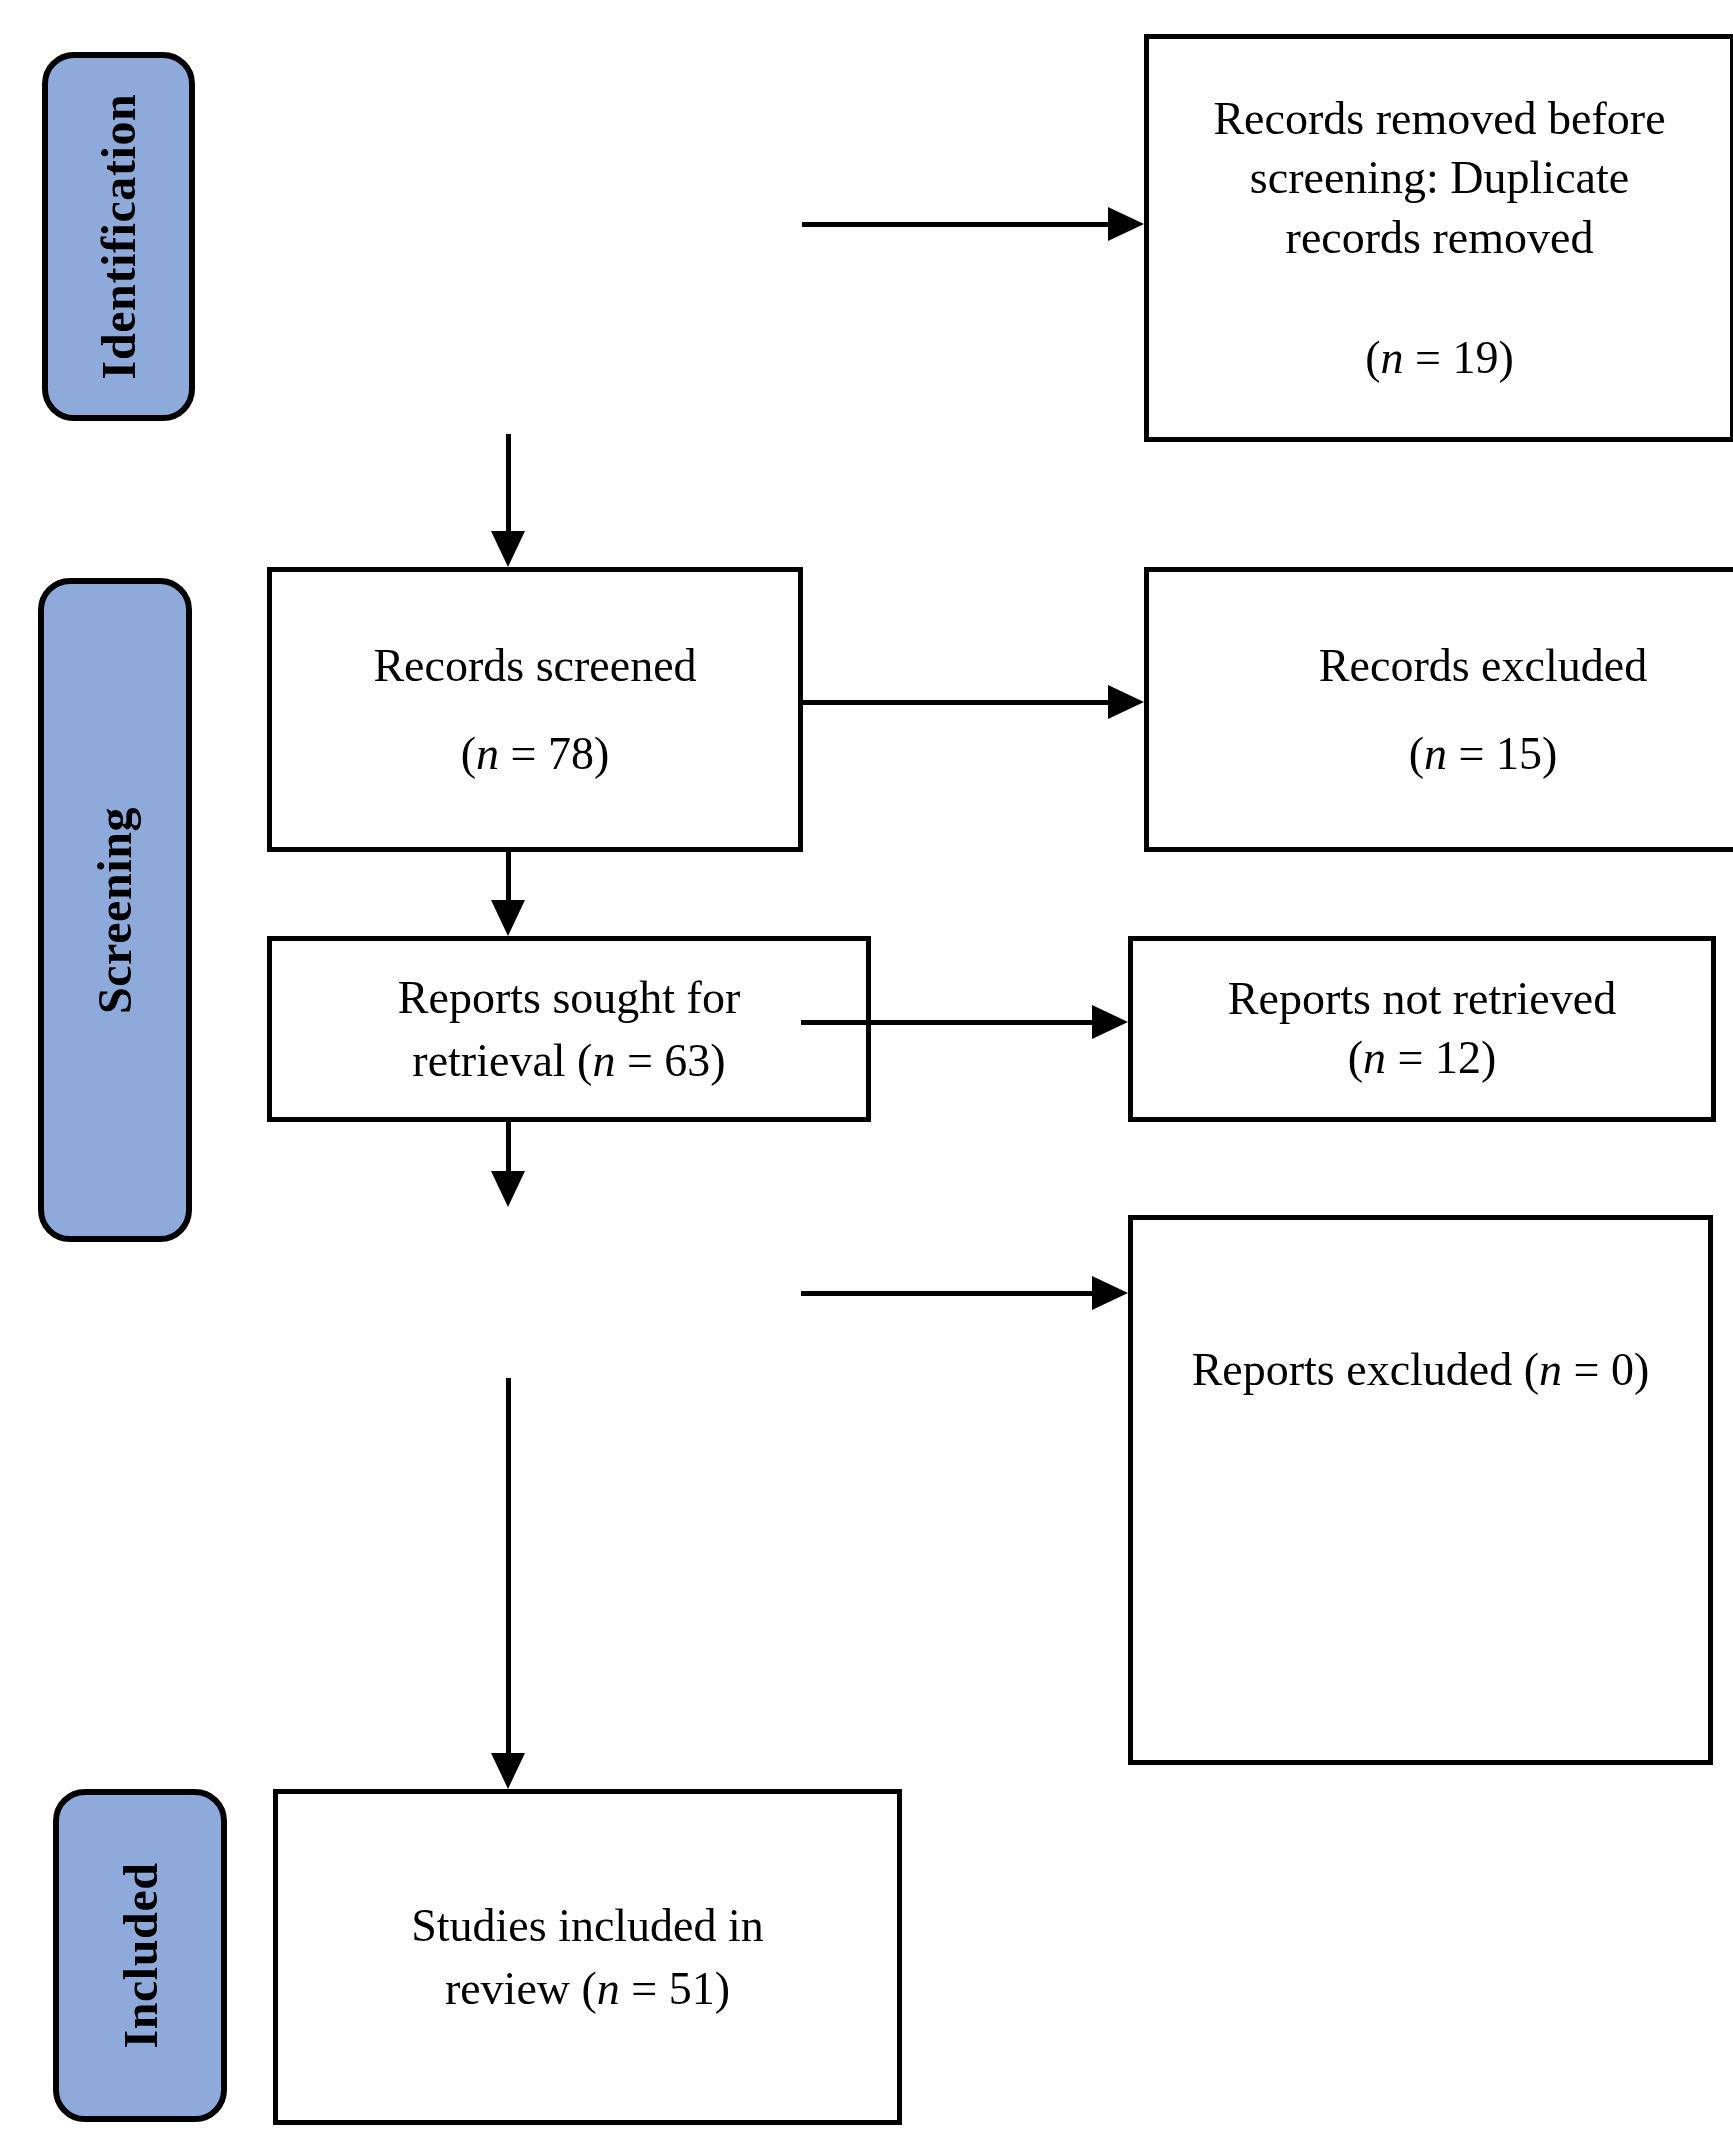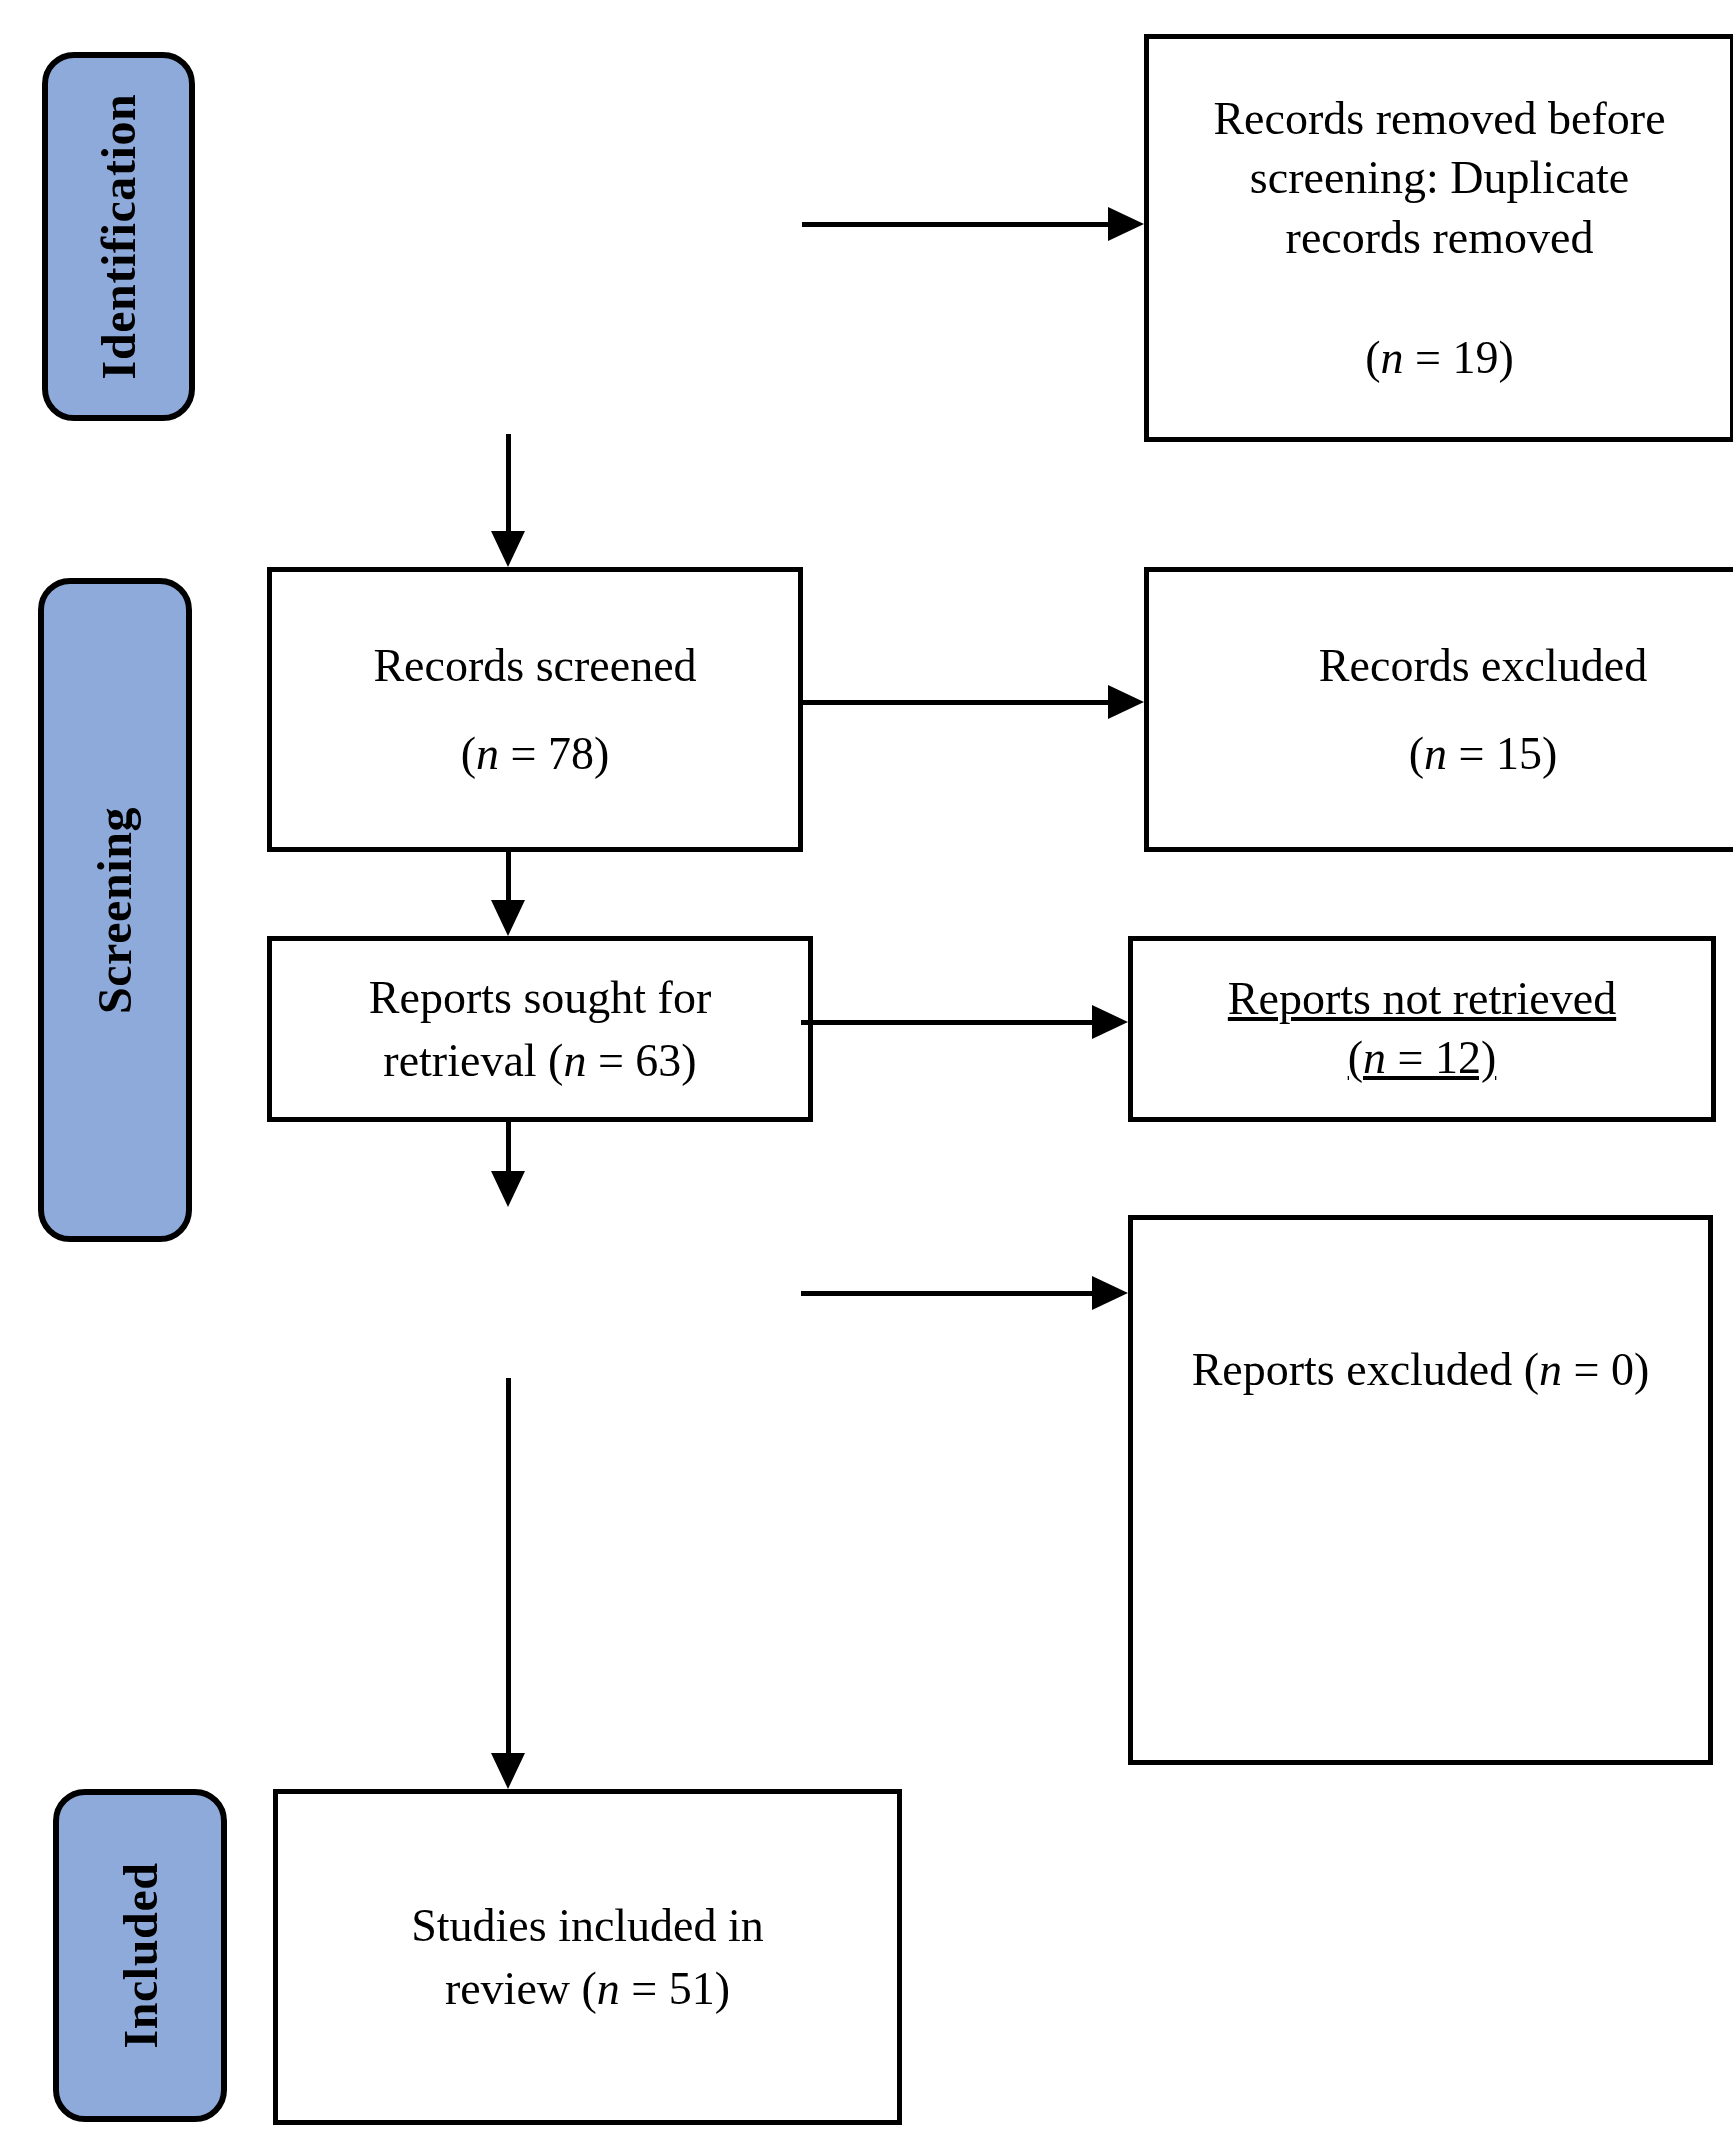--- a/index.html
+++ b/index.html
@@ -44,21 +44,21 @@
   .box.top-align{align-items:flex-start;}
   .box-text{
     font-size:46px;
     white-space:pre-line;
     width:100%;
   }
   .lh-205{line-height:2.05;}
   .lh-190{line-height:1.90;}
   .lh-138{line-height:1.38;}
   .lh-132{line-height:1.30;}
-  .lh-128{line-height:1.28;text-decoration:underline;}
+  .lh-128{line-height:1.28;}
   .hline,.vline{position:absolute;background:var(--arrow);}
   .head-right{
     position:absolute;width:0;height:0;
     border-top:17px solid transparent;
     border-bottom:17px solid transparent;
     border-left:36px solid var(--arrow);
   }
   .head-down{
     position:absolute;width:0;height:0;
     border-left:17px solid transparent;
@@ -91,21 +91,21 @@
 
   <div class="box" style="left:267px;top:567px;width:536px;height:285px;">
     <div class="box-text lh-190">Records screened
 (<i>n</i> = 78)</div>
   </div>
   <div class="box" style="left:1144px;top:567px;width:678px;height:285px;">
     <div class="box-text lh-190">Records excluded
 (<i>n</i> = 15)</div>
   </div>
 
-  <div class="box" style="left:267px;top:936px;width:546px;height:186px;">
+  <div class="box" style="left:267px;top:936px;width:604px;height:186px;">
     <div class="box-text lh-138">Reports sought for
 retrieval (<i>n</i> = 63)</div>
   </div>
   <div class="box" style="left:1128px;top:936px;width:588px;height:186px;">
     <div class="box-text lh-128">Reports not retrieved
 (<i>n</i> = 12)</div>
   </div>
 
   <div class="box top-align" style="left:1128px;top:1215px;width:585px;height:550px;padding-top:120px;">
     <div class="box-text lh-132">Reports excluded (<i>n</i> = 0)</div>

